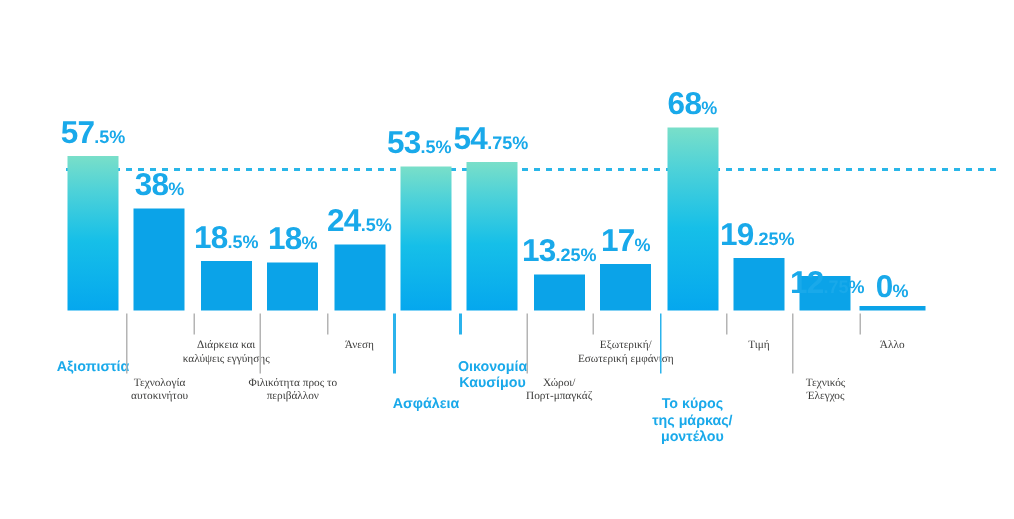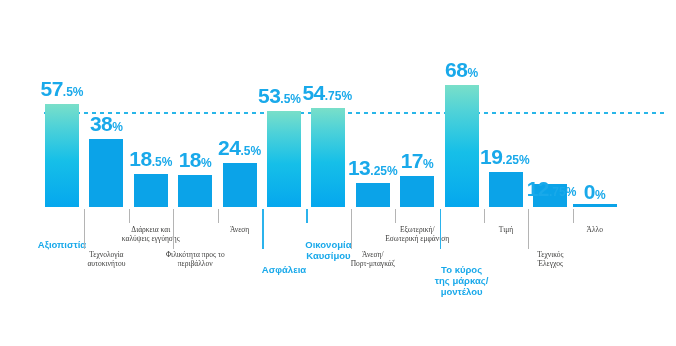--- a/index.html
+++ b/index.html
@@ -104,21 +104,21 @@
       <div class="catlabel grey" style="left: 150.2px; top: 251px; width: 90px;">Φιλικότητα προς το
 περιβάλλον</div>
       <div class="tick grey" style="left: 217.6px; top: 209px; height: 14px;"></div>
       <div class="catlabel grey" style="left: 194.6px; top: 226px; width: 90px;">Άνεση</div>
       <div class="tick blue" style="left: 262px; top: 209px; height: 40px;"></div>
       <div class="catlabel blue" style="left: 239px; top: 251px; width: 90px;">Ασφάλεια</div>
       <div class="tick blue" style="left: 306.4px; top: 209px; height: 14px;"></div>
       <div class="catlabel blue" style="left: 283.4px; top: 226px; width: 90px;">Οικονομία
 Καυσίμου</div>
       <div class="tick grey" style="left: 350.8px; top: 209px; height: 40px;"></div>
-      <div class="catlabel grey" style="left: 327.8px; top: 251px; width: 90px;">Άνεση/
+      <div class="catlabel grey" style="left: 327.8px; top: 251px; width: 90px;">Χώροι/
 Πορτ-μπαγκάζ</div>
       <div class="tick grey" style="left: 395.2px; top: 209px; height: 14px;"></div>
       <div class="catlabel grey" style="left: 372.2px; top: 226px; width: 90px;">Εξωτερική/
 Εσωτερική εμφάνιση</div>
       <div class="tick blue" style="left: 439.6px; top: 209px; height: 40px;"></div>
       <div class="catlabel blue" style="left: 416.6px; top: 251px; width: 90px;">Το κύρος
 της μάρκας/
 μοντέλου</div>
       <div class="tick grey" style="left: 484px; top: 209px; height: 14px;"></div>
       <div class="catlabel grey" style="left: 461px; top: 226px; width: 90px;">Τιμή</div>

